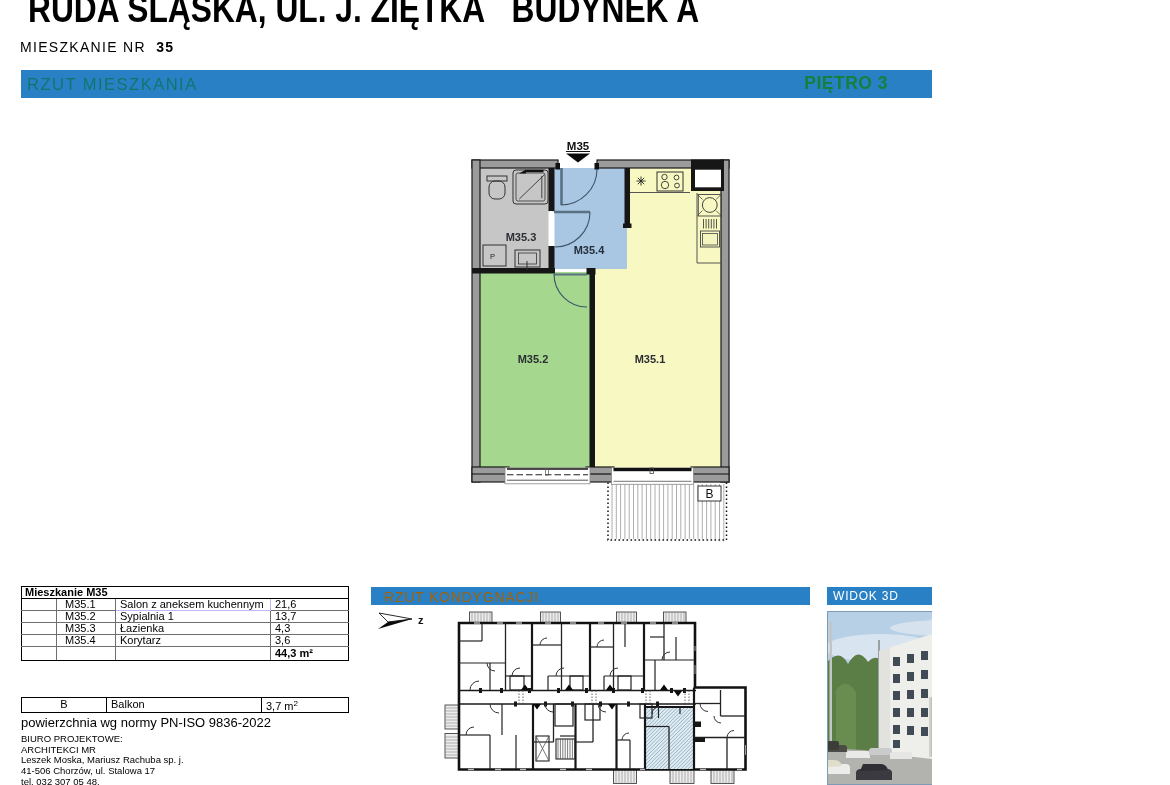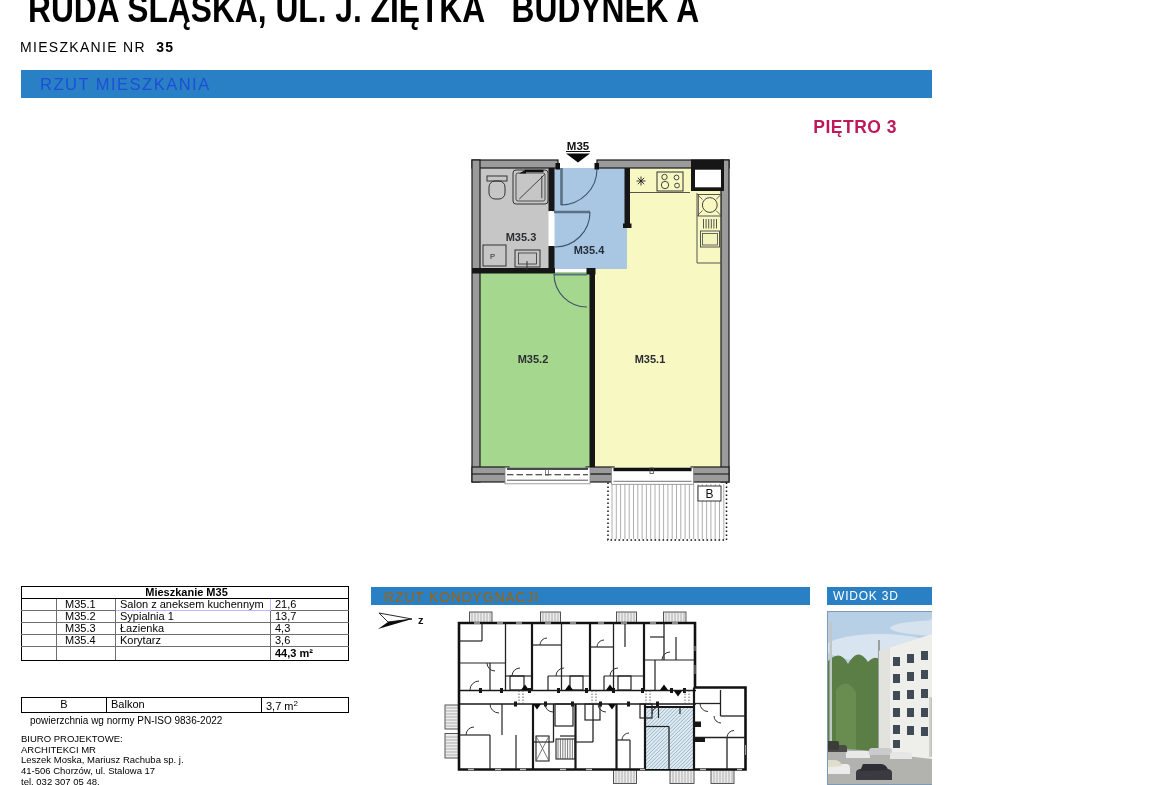--- a/index.html
+++ b/index.html
@@ -12,23 +12,23 @@
 </head>
 <body>
 <div class="page">
 
   <div class="abs" style="left:28px;top:-10px;font-size:38px;line-height:38px;font-weight:bold;color:#000;white-space:nowrap;transform:scaleX(0.835);transform-origin:0 0;">RUDA ŚLĄSKA, UL. J. ZIĘTKA&nbsp;&nbsp; BUDYNEK A</div>
 
   <div class="abs" style="left:20px;top:39px;font-size:14px;letter-spacing:1.3px;color:#000;">MIESZKANIE NR&nbsp; <b>35</b></div>
 
   <div class="abs" style="left:21px;top:70px;width:1129px;height:28px;background:#2a80c4;"></div>
 
-  <div class="abs" style="left:40px;top:75px;font-size:16.5px;letter-spacing:1.5px;color:#1d4ed8;">RZUT MIESZKANIA</div>
-
-  <div class="abs" style="right:35px;top:73px;font-size:17.5px;letter-spacing:0.5px;font-weight:bold;color:#be185d;margin-top:44px;">PIĘTRO 3</div>
+  <div class="abs" style="left:27px;top:75px;font-size:16.5px;letter-spacing:1.5px;color:#0f766e;">RZUT MIESZKANIA</div>
+
+  <div class="abs" style="right:44px;top:73px;font-size:17.5px;letter-spacing:0.5px;font-weight:bold;color:#15803d;">PIĘTRO 3</div>
 
   <svg class="abs" style="left:1070px;top:108px;" width="85" height="35" viewBox="1070 108 85 35">
     <polygon points="1080,113.5 1128,123 1092,126.5" fill="#fff" stroke="#111" stroke-width="1"></polygon>
     <polygon points="1092,126.5 1128,123 1078,137.5" fill="#0a0a0a"></polygon>
     <text x="1135" y="127" font-size="14" font-weight="bold" fill="#111">z</text>
   </svg>
 
   <svg class="abs" style="left:440px;top:138px;" width="320" height="412" viewBox="440 138 320 412">
 
     <rect x="552" y="168" width="75" height="101" fill="#a9c6e3"></rect>
@@ -223,21 +223,21 @@
 
     <text x="533" y="363" font-size="11" font-weight="bold" fill="#2b2f33" text-anchor="middle">M35.2</text>
 
     <text x="650" y="363" font-size="11" font-weight="bold" fill="#2b2f33" text-anchor="middle">M35.1</text>
   </svg>
 
   <div class="abs" style="left:21px;top:586px;width:328px;">
     <table class="t" style="border-collapse:collapse;width:100%;font-size:11px;font-family:'Liberation Sans',sans-serif;">
       <tbody>
           <tr>
-            <td colspan="4" style="border:1.5px solid #000;padding-left:3px !important;font-weight:bold;text-align:center;">Mieszkanie M35</td>
+            <td colspan="4" style="border:1.5px solid #000;padding-left:3px !important;font-weight:bold;">Mieszkanie M35</td>
           </tr>
       <tr>
         <td style="border:1px solid #6e6e6e;border-left:1.5px solid #000;width:34px;height:11px;"></td>
         <td style="border:1px solid #6e6e6e;width:50px;padding-left:8px;">M35.1</td>
         <td style="border:1px solid #c4b5fd;width:150px;padding-left:4px;">Salon z aneksem kuchennym</td>
         <td style="border:1px solid #6e6e6e;border-right:1.5px solid #000;padding-left:4px;">21,6</td>
       </tr>
       <tr>
         <td style="border:1px solid #6e6e6e;border-left:1.5px solid #000;height:11px;"></td>
         <td style="border:1px solid #6e6e6e;padding-left:8px;">M35.2</td>
@@ -271,21 +271,21 @@
       <tbody>
           <tr>
         <td style="border:1px solid #000;width:84px;text-align:center;">B</td>
         <td style="border:1px solid #000;width:150px;padding-left:4px;">Balkon</td>
         <td style="border:1px solid #000;padding-left:4px;">3,7 m<span style="font-size:8px;vertical-align:3.5px;">2</span></td>
       </tr>
     </tbody>
       </table>
   </div>
 
-  <div class="abs" style="left:21px;top:715px;font-size:10px;color:#000;margin-left:9px;">powierzchnia wg normy PN-ISO 9836-2022</div>
+  <div class="abs" style="left:21px;top:715px;font-size:13px;color:#000;">powierzchnia wg normy PN-ISO 9836-2022</div>
 
   <div class="abs" style="left:21px;top:734px;font-size:9.5px;color:#000;line-height:10.7px;">
     BIURO PROJEKTOWE:<br>
     ARCHITEKCI MR<br>
     Leszek Moska, Mariusz Rachuba sp. j.<br>
     41-506 Chorzów, ul. Stalowa 17<br>
     tel. 032 307 05 48.
   </div>
 
   <div class="abs" style="left:371px;top:587px;width:439px;height:18px;background:#2a80c4;"></div>

